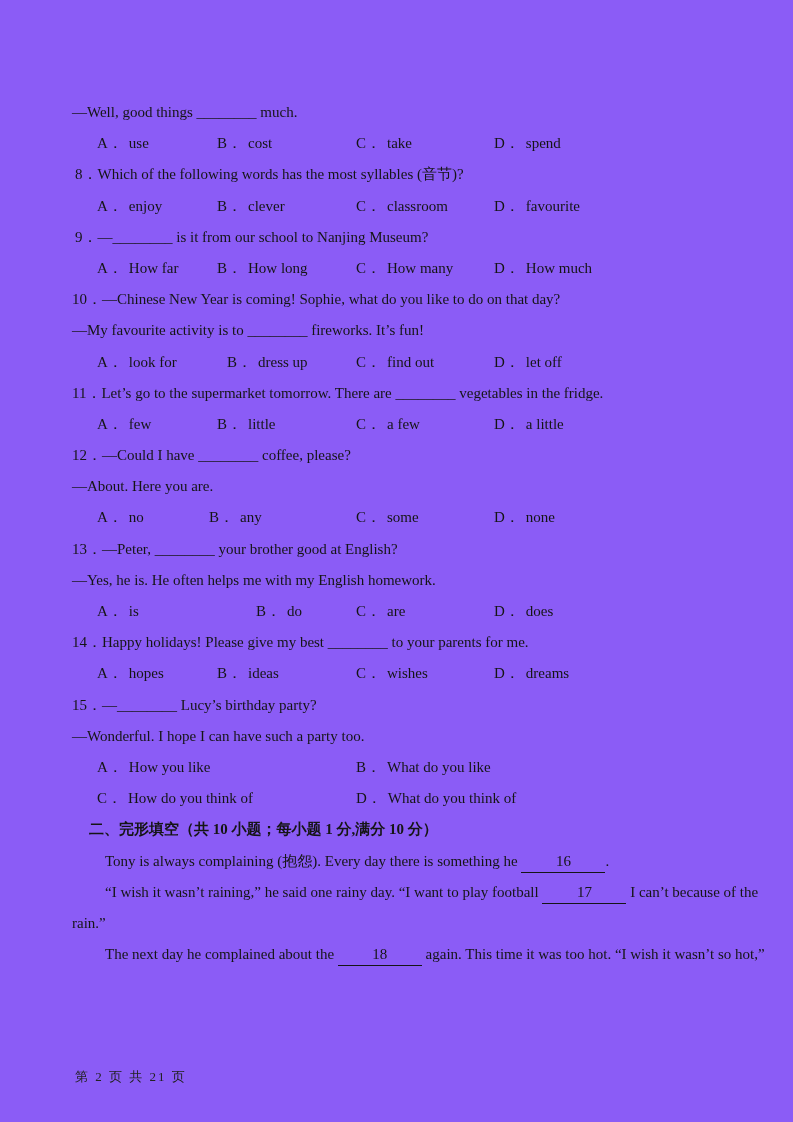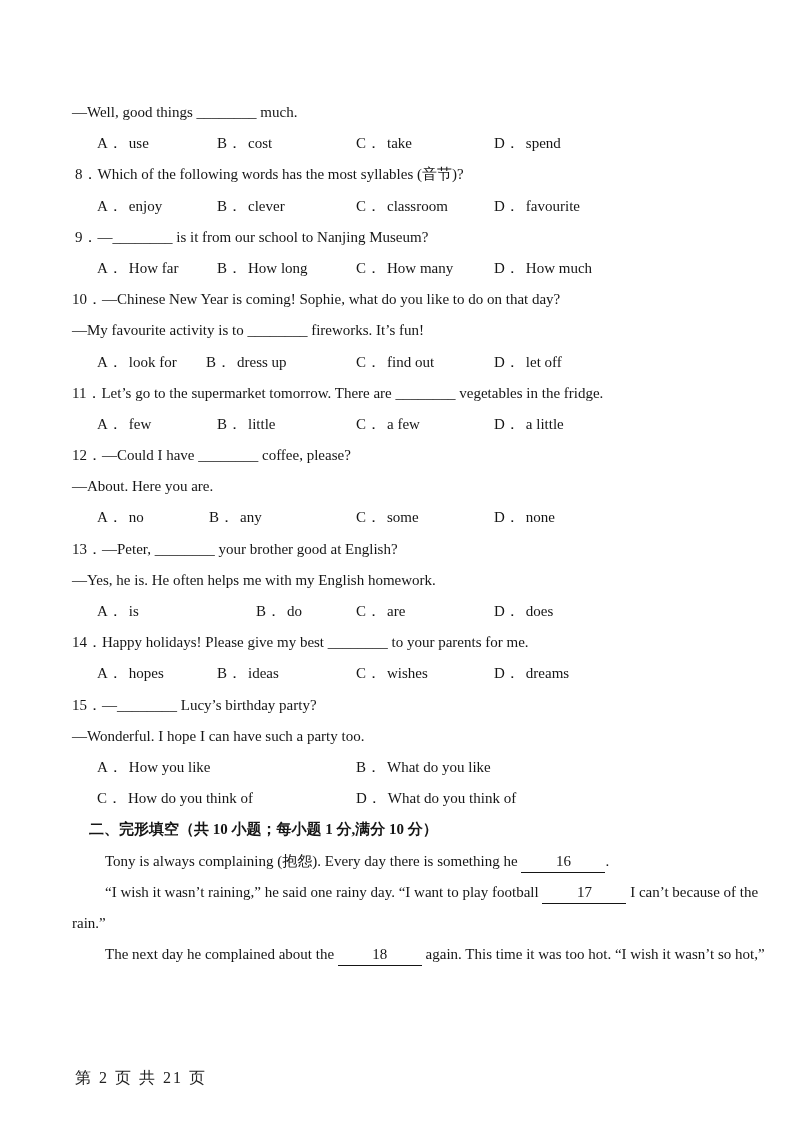--- a/index.html
+++ b/index.html
@@ -5,21 +5,21 @@
   html, body {
     margin: 0;
     padding: 0;
     background: #e8e8e8;
   }
   .page {
     position: relative;
     width: 793px;
     height: 1122px;
     margin: 0 auto;
-    background: #ffffff;
+    background: #8b5cf6;
     font-family: "Liberation Serif", serif;
     font-size: 15px;
     color: #151515;
     overflow: hidden;
   }
   .content {
     position: absolute;
     top: 97px;
     left: 72px;
     width: 660px;
@@ -50,21 +50,21 @@
     text-align: center;
     border-bottom: 1px solid #151515;
     height: 21px;
     line-height: 21px;
     vertical-align: baseline;
   }
   .footer {
     position: absolute;
     left: 75px;
     top: 1068px;
-    font-size: 16px;
+    font-size: 13px;
     letter-spacing: 2px;
     color: #222222;
   }
 </style>
 </head>
 <body>
 
 <div class="page">
   <div class="content" id="content">
       <div class="line text">—Well, good things ________ much.</div>
@@ -85,21 +85,21 @@
       <div class="line options4 optrow">
         <span class="opt" style="left: 25px;"><span class="optlabel">A．</span><span>How far</span></span>
         <span class="opt" style="left: 145px;"><span class="optlabel">B．</span><span>How long</span></span>
         <span class="opt" style="left: 284px;"><span class="optlabel">C．</span><span>How many</span></span>
         <span class="opt" style="left: 422px;"><span class="optlabel">D．</span><span>How much</span></span>
       </div>
       <div class="line text">10．—Chinese New Year is coming! Sophie, what do you like to do on that day?</div>
       <div class="line text">—My favourite activity is to ________ fireworks. It’s fun!</div>
       <div class="line options4 optrow">
         <span class="opt" style="left: 25px;"><span class="optlabel">A．</span><span>look for</span></span>
-        <span class="opt" style="left: 134px;"><span class="optlabel">B．</span><span>dress up</span></span>
+        <span class="opt" style="left: 155px;"><span class="optlabel">B．</span><span>dress up</span></span>
         <span class="opt" style="left: 284px;"><span class="optlabel">C．</span><span>find out</span></span>
         <span class="opt" style="left: 422px;"><span class="optlabel">D．</span><span>let off</span></span>
       </div>
       <div class="line text">11．Let’s go to the supermarket tomorrow. There are ________ vegetables in the fridge.</div>
       <div class="line options4 optrow">
         <span class="opt" style="left: 25px;"><span class="optlabel">A．</span><span>few</span></span>
         <span class="opt" style="left: 145px;"><span class="optlabel">B．</span><span>little</span></span>
         <span class="opt" style="left: 284px;"><span class="optlabel">C．</span><span>a few</span></span>
         <span class="opt" style="left: 422px;"><span class="optlabel">D．</span><span>a little</span></span>
       </div>

